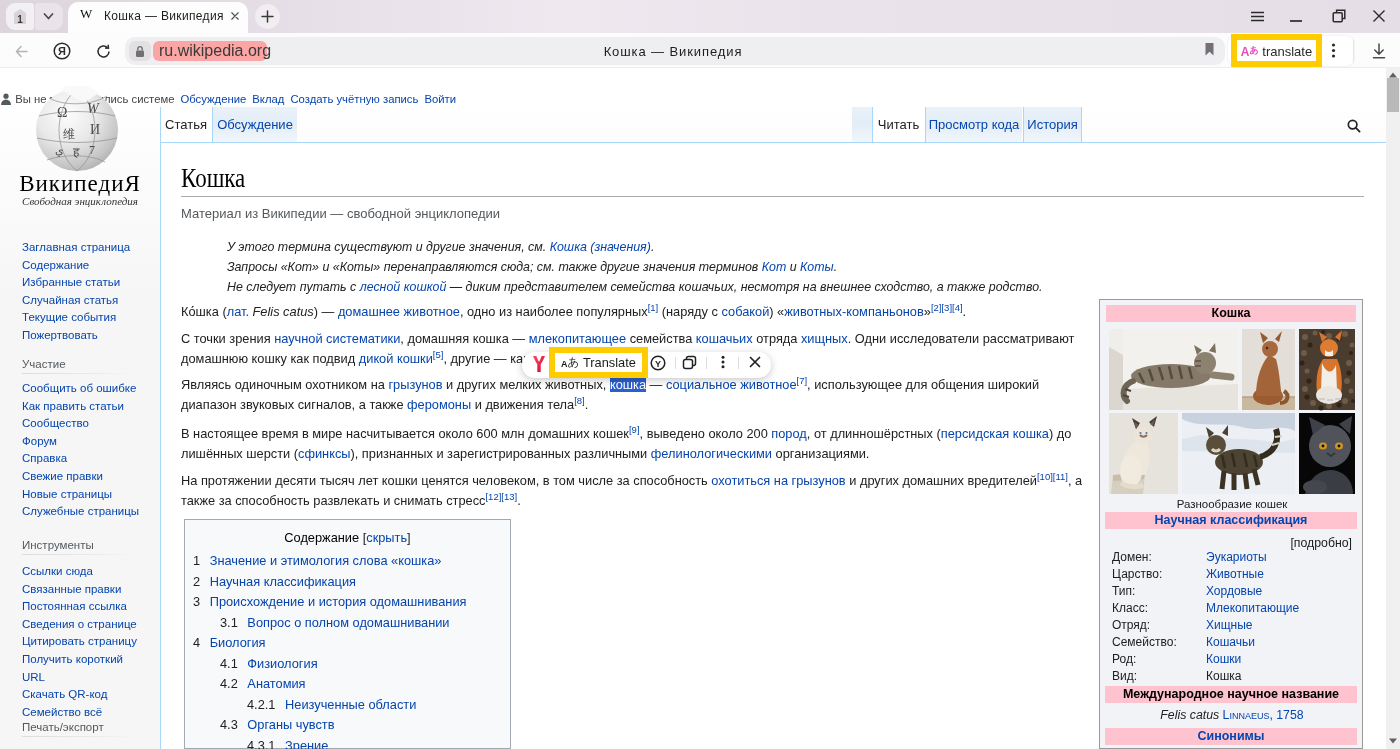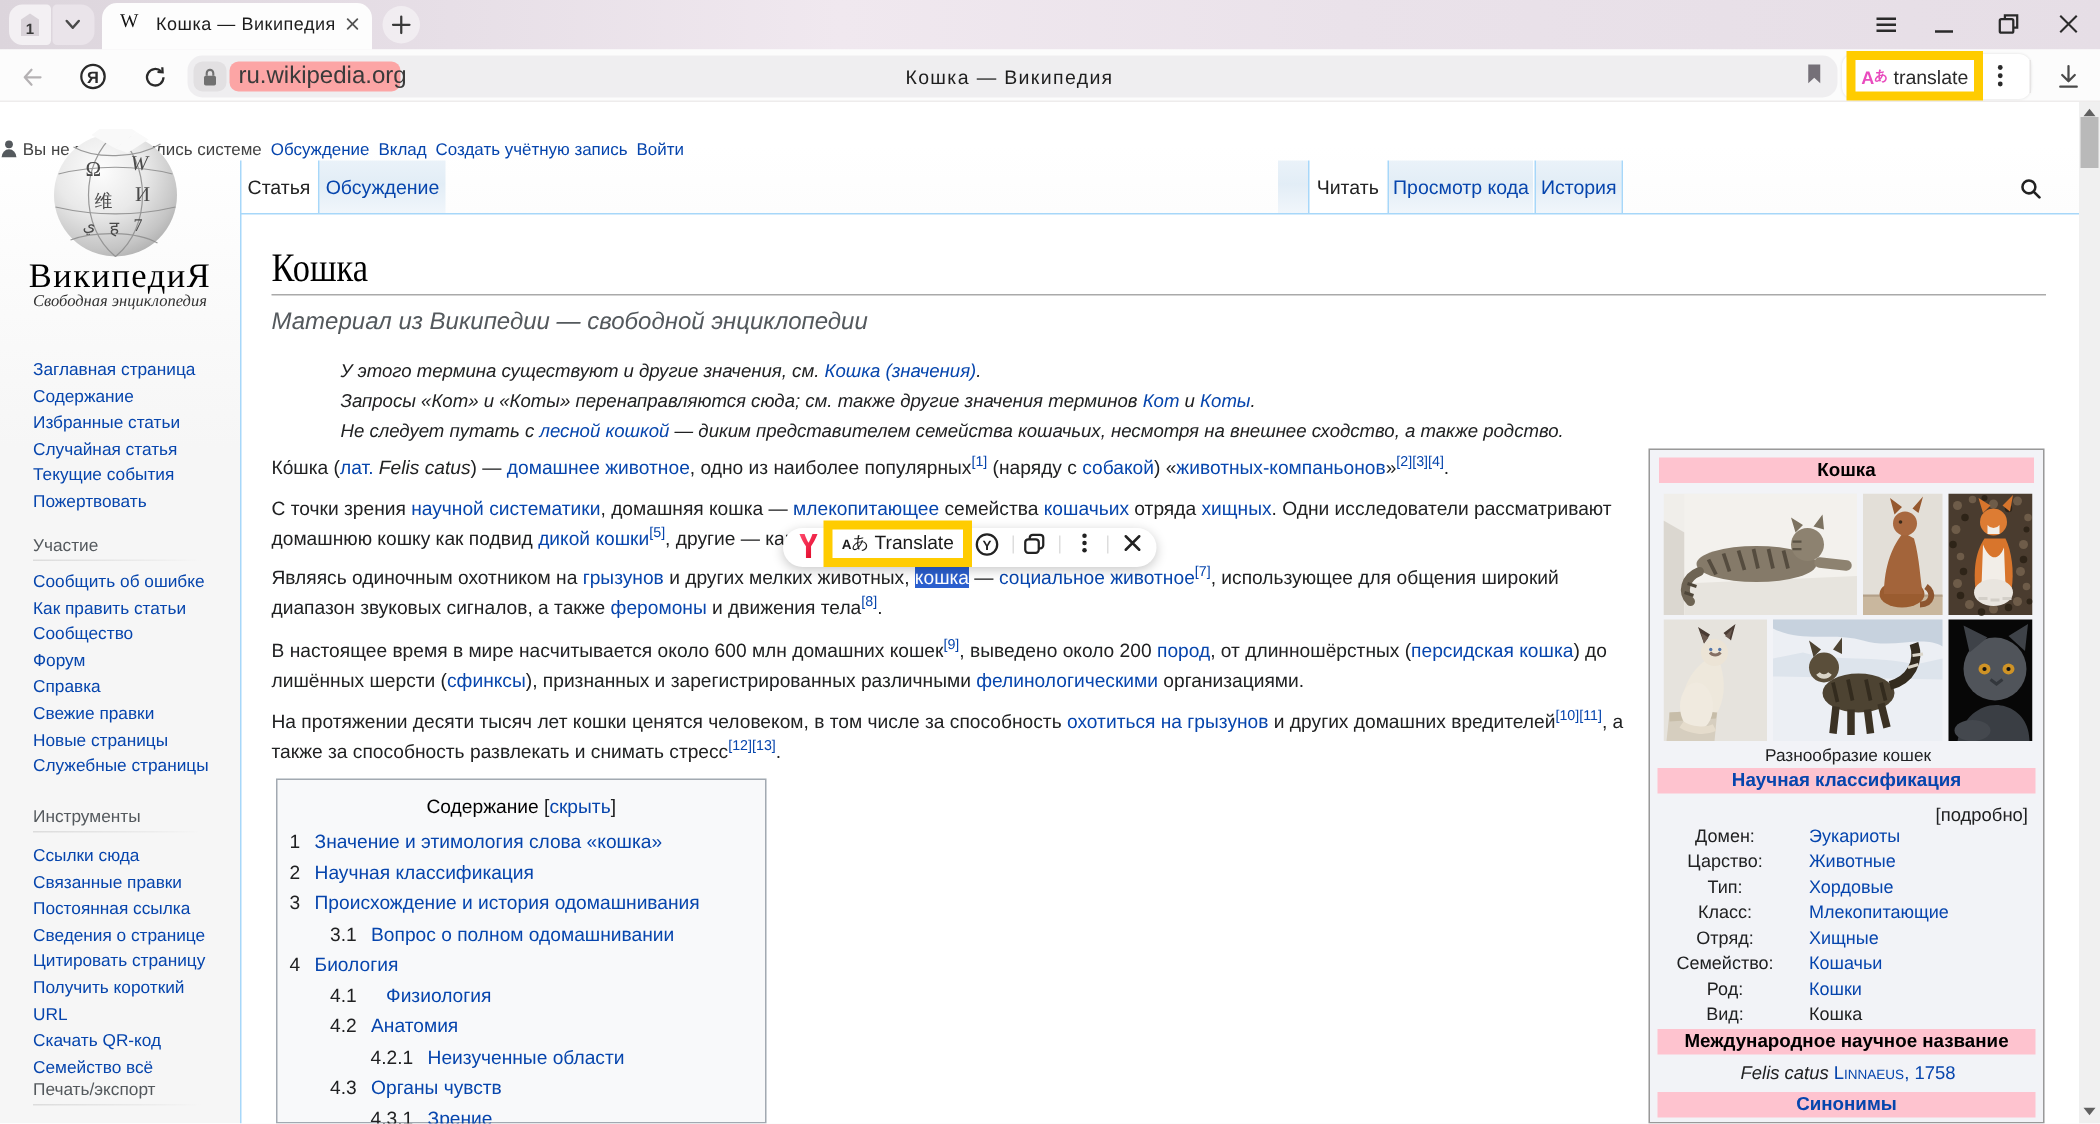--- a/index.html
+++ b/index.html
@@ -54,21 +54,21 @@
     background:linear-gradient(#eaf2f9 0%, #e2edf6 45%, #f1f6fb 100%); border-left:1px solid #a7d7f9; }
   .wtab.sel { background:#fff; color:#222; }
   .wtab a { color:#0645ad; }
 
   #searchbox { left:1091px; top:45px; width:279px; height:24px; background:#fff;
     border:1px solid #a2a9b1; border-radius:2px; font-size:12.5px; color:#999; line-height:22px; padding-left:8px; }
 
   
   #h1 { left:181px; top:95px; font-family:"Liberation Serif",serif; font-size:27px; color:#000; transform:scaleX(0.85); transform-origin:0 0; }
   #h1rule { left:181px; top:128px; width:1183px; height:1px; background:#aaa; }
-  #subtitle { left:181px; top:138px; font-size:16px; color:#54595d;font-style:italic; }
+  #subtitle { left:181px; top:138px; font-size:13px; color:#54595d; }
 
   #wiki p { position:absolute; font-size:12.8px; color:#202122; white-space:nowrap; line-height:20px; }
   #wiki sup { font-size:9.5px; }
   .hat { font-style:italic; }
   sup { font-size:10px; line-height:0; }
   sup a { color:#0645ad; }
   b { font-weight:normal; }
   .sel-word { background:#2b5fce; color:#fff; }
 
   
@@ -241,21 +241,21 @@
   <p class="abs" style="left:181px;top:403px;">На протяжении десяти тысяч лет кошки ценятся человеком, в том числе за способность <a href="#">охотиться на грызунов</a> и других домашних вредителей<sup><a href="#">[10][11]</a></sup>, а<br>также за способность развлекать и снимать стресс<sup><a href="#">[12][13]</a></sup>.</p>
 
   <div id="toc" class="abs"></div>
   <div class="abs" style="left:184px;top:462px;width:327px;text-align:center;font-size:12.8px;"><b>Содержание</b> <span style="color:#202122">[</span><a href="#">скрыть</a><span style="color:#202122">]</span></div>
   <div class="abs" style="left:193px;top:483px;font-size:12.8px;line-height:20.5px;color:#202122;">
     <div>1 <a href="#" style="margin-left:6px">Значение и этимология слова «кошка»</a></div>
     <div>2 <a href="#" style="margin-left:6px">Научная классификация</a></div>
     <div>3 <a href="#" style="margin-left:6px">Происхождение и история одомашнивания</a></div>
     <div style="margin-left:27px">3.1 <a href="#" style="margin-left:6px">Вопрос о полном одомашнивании</a></div>
     <div>4 <a href="#" style="margin-left:6px">Биология</a></div>
-    <div style="margin-left:27px">4.1 <a href="#" style="margin-left:16px">Физиология</a></div>
+    <div style="margin-left:27px">4.1 <a href="#" style="margin-left:6px">Физиология</a></div>
     <div style="margin-left:27px">4.2 <a href="#" style="margin-left:6px">Анатомия</a></div>
     <div style="margin-left:54px">4.2.1 <a href="#" style="margin-left:6px">Неизученные области</a></div>
     <div style="margin-left:27px">4.3 <a href="#" style="margin-left:6px">Органы чувств</a></div>
     <div style="margin-left:54px">4.3.1 <a href="#" style="margin-left:6px">Зрение</a></div>
   </div>
 
   <div id="infobox" class="abs">
     <div class="pinkbar" style="margin-bottom:5px;">Кошка</div>
     <div style="background:#fff;"></div>
 
@@ -370,21 +370,21 @@
           <path d="M6 81 C10 62 26 54 38 58 C48 61 54 70 54 81 Z" fill="#3a3e44"></path>
           <ellipse cx="16" cy="74" rx="12" ry="7" fill="#44484e"></ellipse>
         </g>
       </svg>
     </div>
     <div class="abs" style="left:0;top:198px;width:264px;text-align:center;font-size:11.5px;color:#202122;">Разнообразие кошек</div>
     <div class="abs" style="left:5px;top:212px;width:252px;">
         <div class="pinkbar"><a href="#">Научная классификация</a></div>
       </div>
     <div class="abs" style="left:0;top:236px;width:252px;text-align:right;font-size:12.3px;color:#202122;">[подробно]</div>
-    <div class="abs" style="left:0px;top:249px;width:100px;text-align:center;font-size:12px;line-height:17px;color:#202122;">
+    <div class="abs" style="left:12px;top:249px;width:100px;text-align:left;font-size:12px;line-height:17px;color:#202122;">
       <div>Домен:</div>
         <div>Царство:</div>
         <div>Тип:</div>
         <div>Класс:</div>
         <div>Отряд:</div>
         <div>Семейство:</div>
         <div>Род:</div>
         <div>Вид:</div>
     </div>
     <div class="abs" style="left:106px;top:249px;font-size:12px;line-height:17px;">

